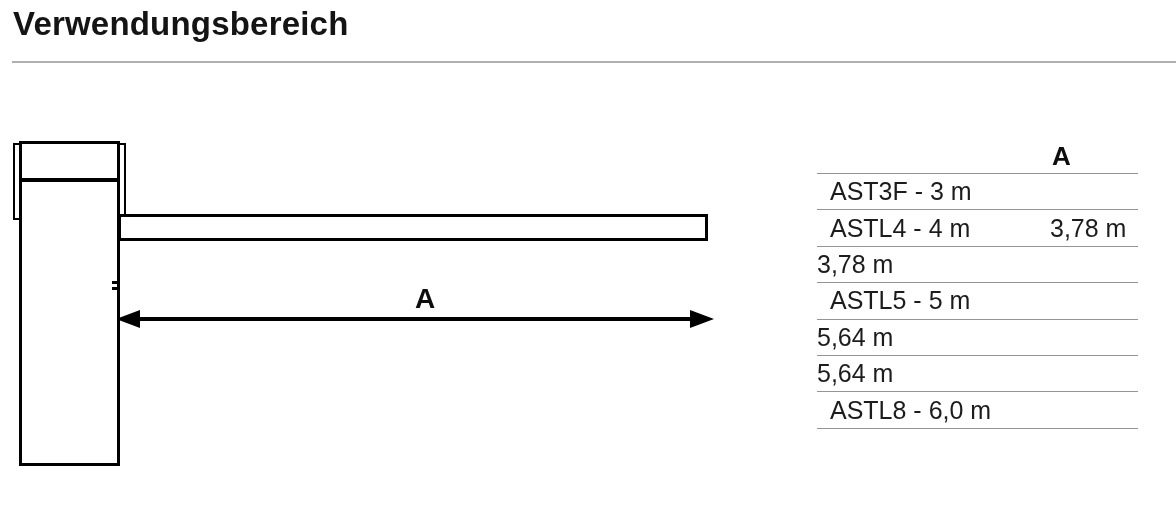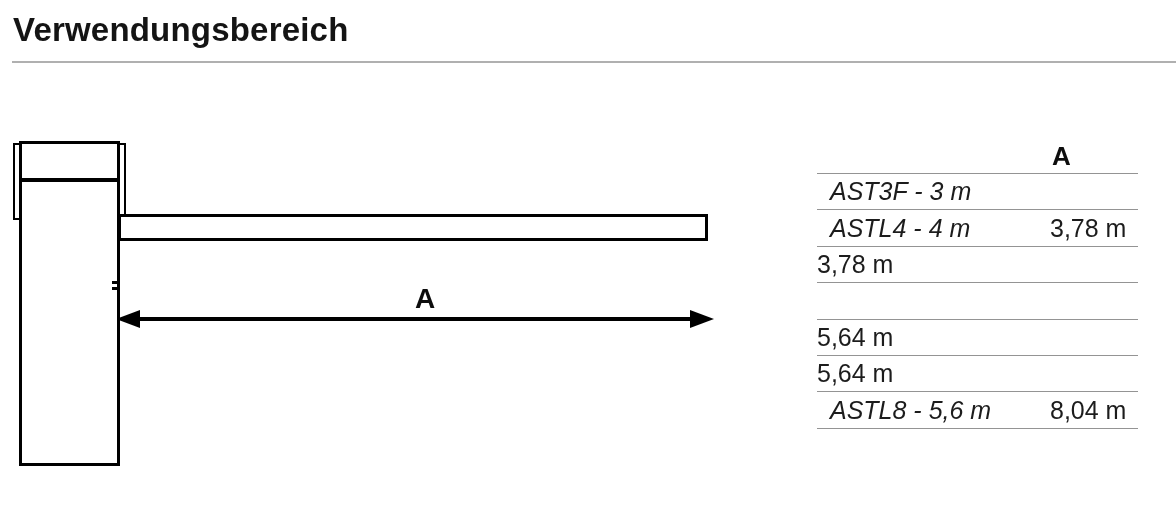--- a/index.html
+++ b/index.html
@@ -8,21 +8,21 @@
     position: relative;
     background: #ffffff;
     font-family: "Liberation Sans", "DejaVu Sans", sans-serif;
     color: #1c1c1c;
     overflow: hidden;
   }
 
   
   .page-title {
     position: absolute;
-    left: 13px; top: 11px;
+    left: 13px; top: 5px;
     font-size: 33px;
     font-weight: 700;
     color: #141414;
     letter-spacing: 0.2px;
   }
   .title-rule {
     position: absolute;
     left: 12px; top: 61px;
     width: 1164px; height: 2px;
     background: #b0b0b0;
@@ -129,21 +129,21 @@
     align-items: center;
     height: 36.4px;
     border-bottom: 1.5px solid #949494;
   }
   .spec-row.header {
     height: 34px;
     font-weight: 700;
     font-size: 26px;
     color: #0d0d0d;
   }
-  .spec-row .model { padding-left: 13px; font-style: italic; }
+  .spec-row .model { padding-left: 13px; }
   .spec-row .val { text-align: left; }
   .spec-row.header .val { padding-left: 2px; }
 </style>
 </head>
 <body>
 
 <h1 class="page-title">Verwendungsbereich</h1>
 <div class="title-rule"></div>
 
 <div class="diagram">
@@ -172,24 +172,24 @@
     <div class="model">AST3F - 3 m</div>
   </div>
   <div class="spec-row">
     <div class="model">ASTL4 - 4 m</div>
     <div class="val">3,78 m</div>
   </div>
   <div class="spec-row">
     <div class="val">3,78 m</div>
   </div>
   <div class="spec-row">
+    <div class="model">ASTL5 - 5 m</div>
   </div>
   <div class="spec-row">
     <div class="val">5,64 m</div>
   </div>
   <div class="spec-row">
     <div class="val">5,64 m</div>
   </div>
   <div class="spec-row">
-    <div class="model">ASTL8 - 5,6 m</div>
-    <div class="val">8,04 m</div>
+    <div class="model">ASTL8 - 6,0 m</div>
   </div>
 </div>
 
 </body></html>

